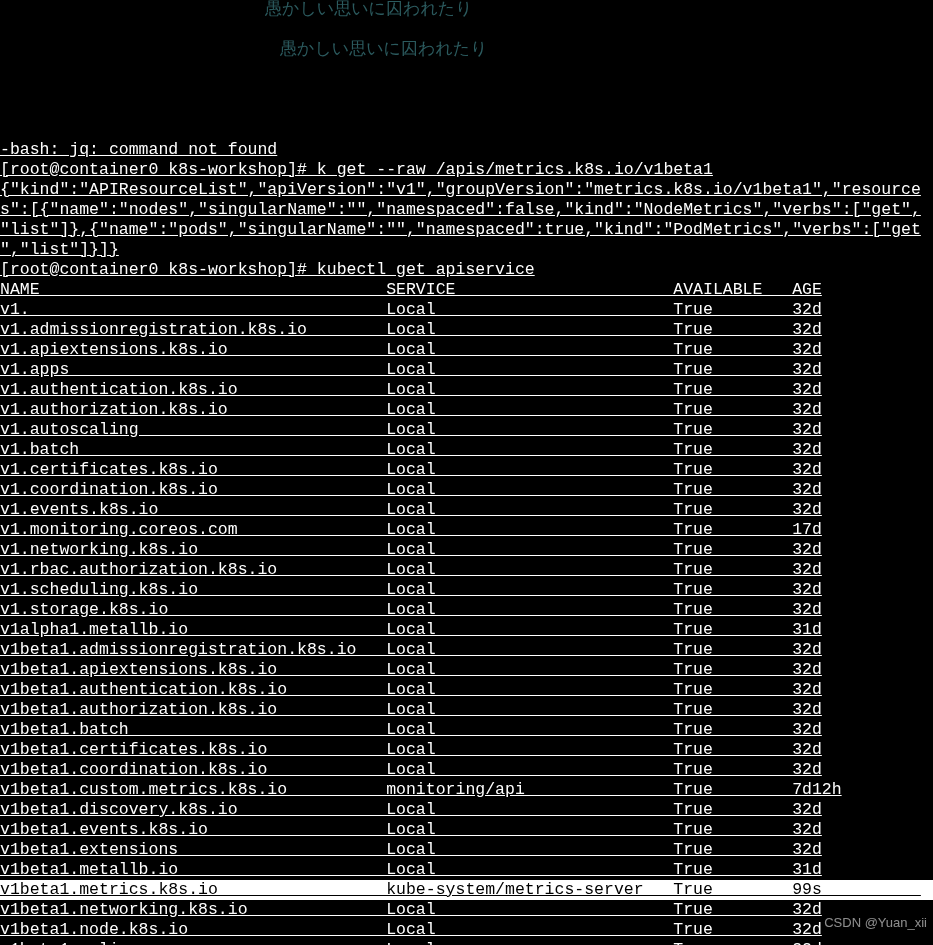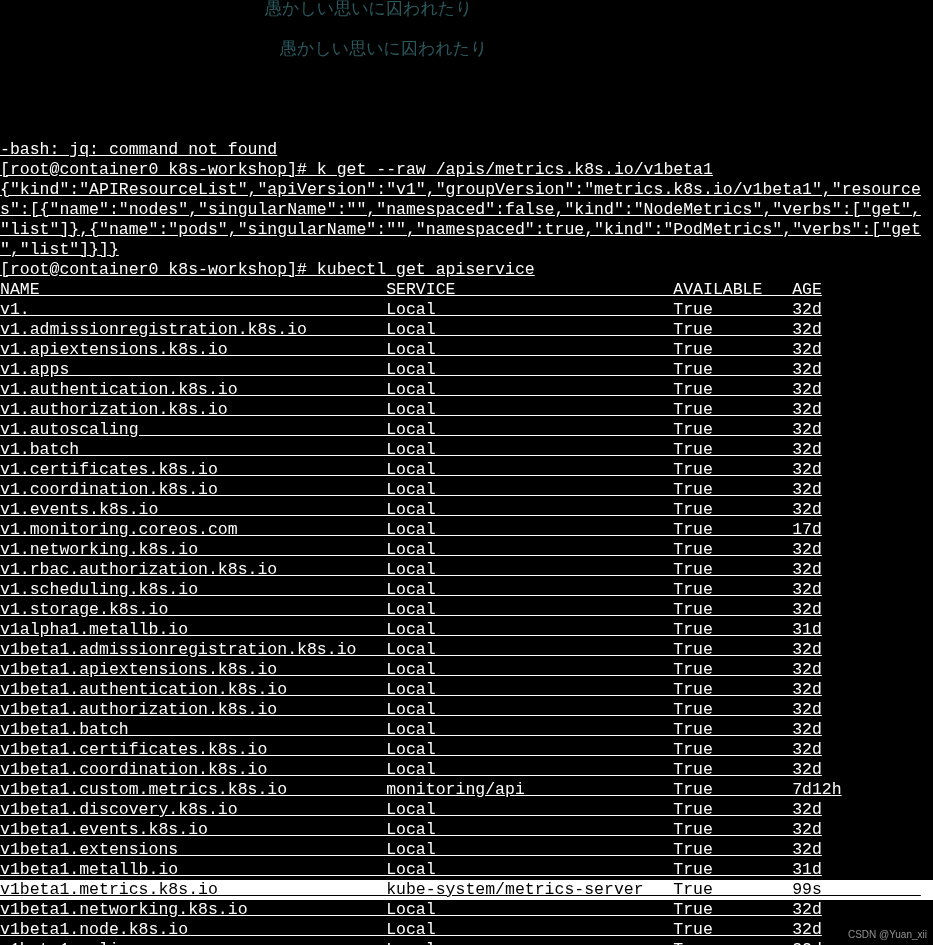--- a/index.html
+++ b/index.html
@@ -25,24 +25,24 @@
   }
   .ghost {
     color: #2b5a5e;
     position: absolute;
     font-family: inherit;
     font-size: 17px;
   }
   .watermark {
     position: absolute;
     right: 6px;
-    bottom: 0;
+    bottom: 12px;
     color: rgba(255,255,255,0.55);
     font-family: Arial, sans-serif;
-    font-size: 10px;
+    font-size: 13px;
   }
 </style>
 </head>
 <body>
 
 
 
 <div class="ghost" style="top:0px; left:265px;text-align:center;">愚かしい思いに囚われたり</div>
 <div class="ghost" style="top:40px; left:280px;">愚かしい思いに囚われたり</div>
 

